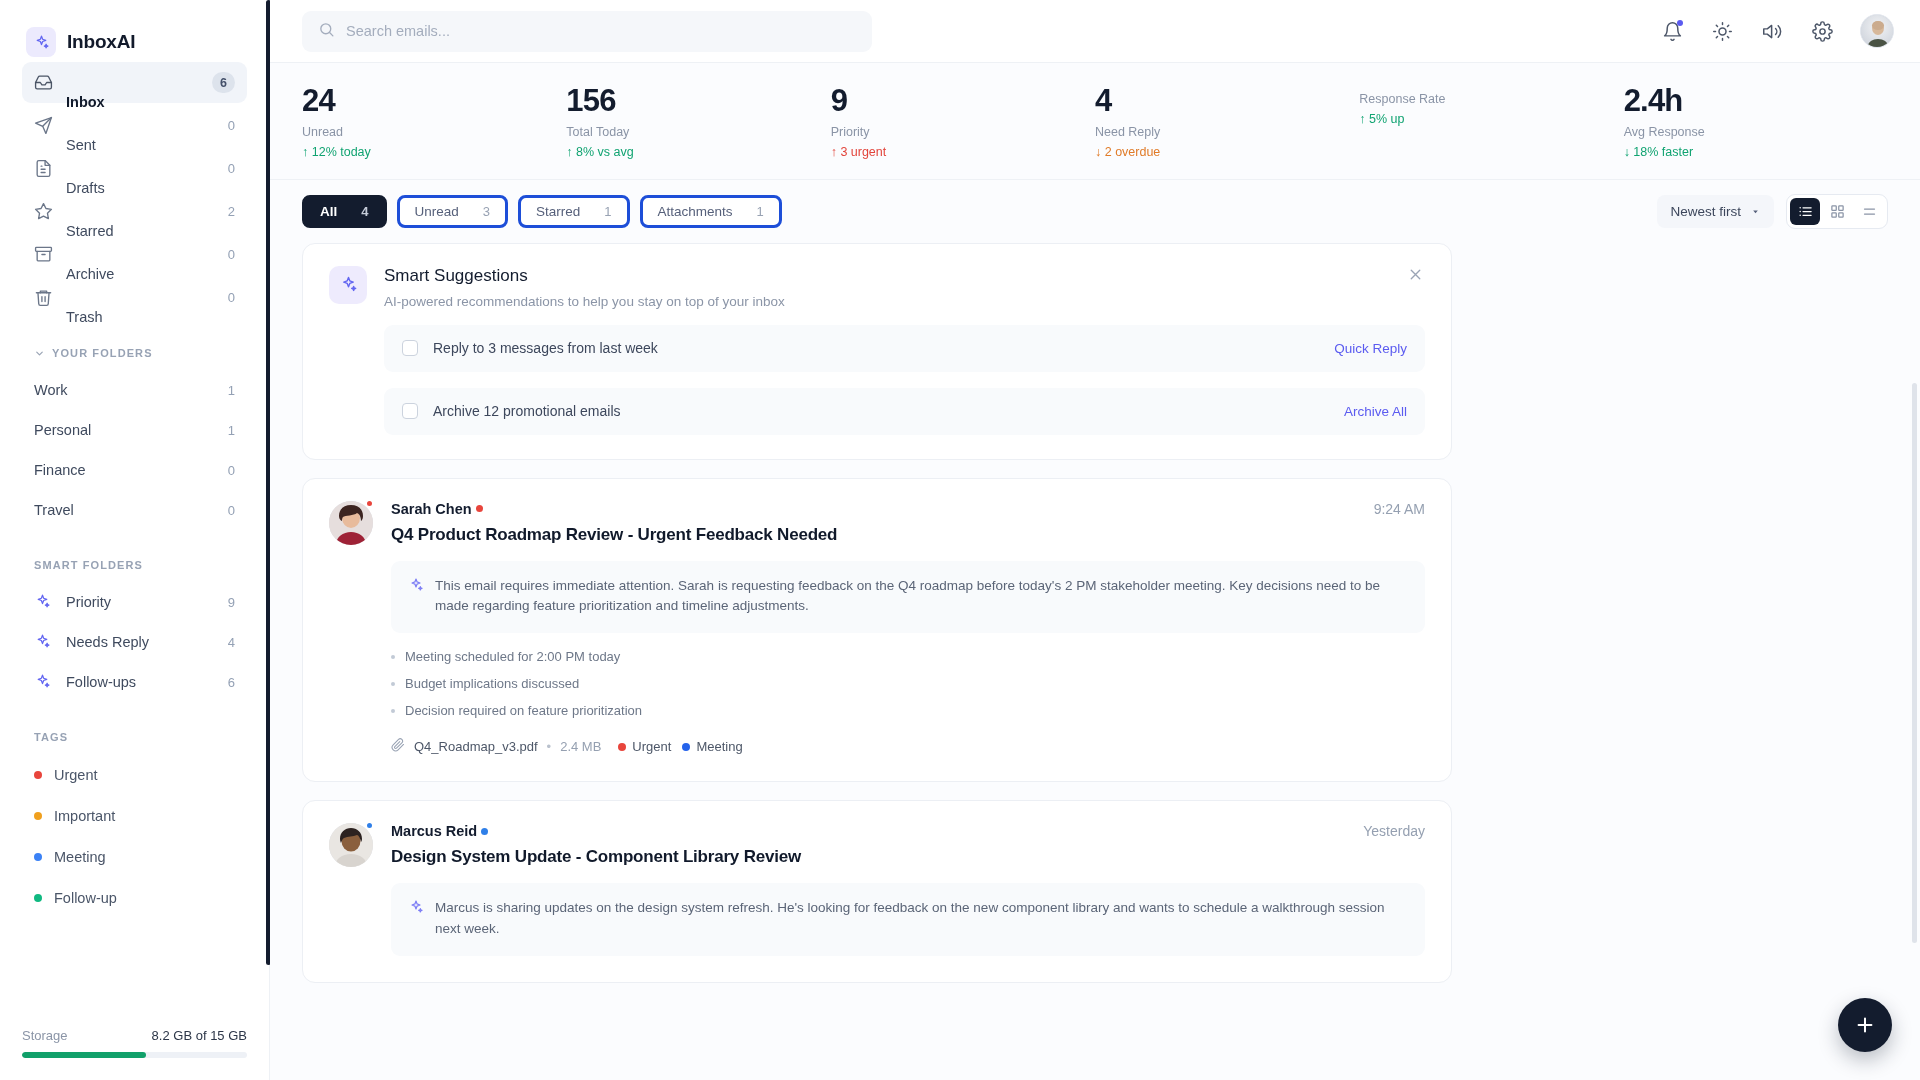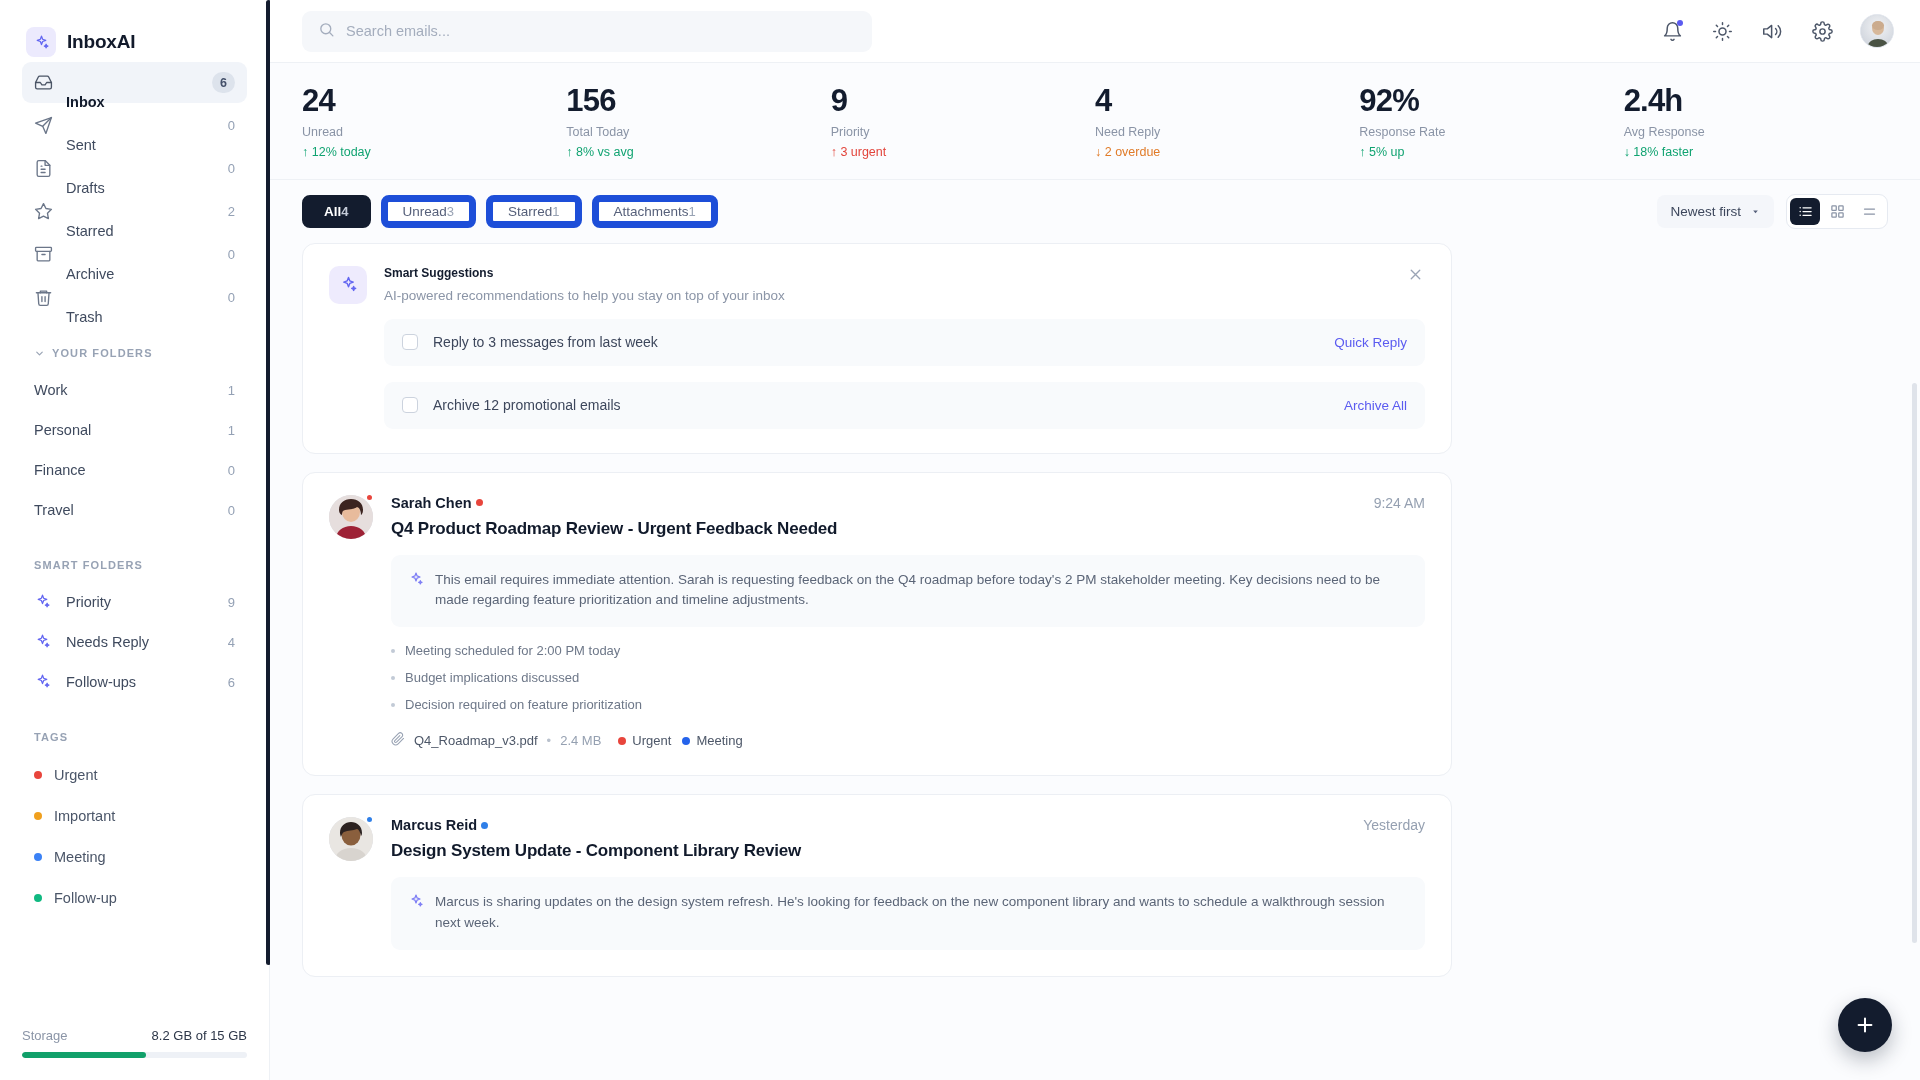--- a/index.html
+++ b/index.html
@@ -122,22 +122,22 @@
   .stat-value { font-size: 31px; font-weight: 800; color: #131c2e; letter-spacing: -0.8px; line-height: 1.05; }
   .stat-label { font-size: 12.5px; color: #8a94a6; margin-top: 7px; }
   .stat-delta { font-size: 12.5px; margin-top: 6px; }
 
   
   .filterbar {
     display: flex; align-items: center; padding: 14px 32px; gap: 10px;
     background: #fbfcfe; flex: 0 0 auto;
   }
   .chip {
-    height: 33px; border-radius: 8px; border: 7px solid #1d4ed8; background: #fff;
-    display: flex; align-items: center; gap: 0; padding: 0 15px; cursor: pointer;
+    height: 33px; border-radius: 8px; border: 3px solid #1d4ed8; background: #fff;
+    display: flex; align-items: center; gap: 24px; padding: 0 15px; cursor: pointer;
     font-size: 13.5px; color: #56607a; font-family: inherit;
   }
   .chip.active { background: #131c2e; border-color: #131c2e; color: #fff; font-weight: 600; }
   .chip-count { color: #98a2b3; font-size: 13px; }
   .chip.active .chip-count { color: #c4cbd8; }
   .fb-right { margin-left: auto; display: flex; align-items: center; gap: 12px; }
   .sortsel { display: flex; align-items: center; gap: 9px; height: 33px; padding: 0 13px;
     border-radius: 8px; background: #f4f6fa; font-size: 13.5px; color: #3d475c; cursor: pointer; }
   .viewgroup { display: flex; align-items: center; gap: 2px; border: 1px solid #e6eaf1;
     border-radius: 9px; background: #fff; padding: 3px; }
@@ -150,21 +150,21 @@
   .card {
     background: #fff; border: 1px solid #eceff4; border-radius: 13px;
     margin-bottom: 18px; width: 1150px;
   }
 
   .sugg-card { padding: 22px 26px 24px 26px; display: flex; gap: 17px; }
   .sugg-badge { width: 38px; height: 38px; border-radius: 10px; background: #eeebfd;
     display: flex; align-items: center; justify-content: center; flex: 0 0 38px; }
   .sugg-body { flex: 1; }
   .sugg-title-row { display: flex; align-items: flex-start; }
-  .sugg-title { font-size: 12px; font-weight: 700; color: #131c2e; }
+  .sugg-title { font-size: 17px; font-weight: 400; color: #131c2e; }
   .sugg-sub { font-size: 13.5px; color: #8b95a7; margin-top: 8px; }
   .close-x { margin-left: auto; width: 18px; height: 18px; color: #9aa4b5; cursor: pointer; }
   .sugg-row {
     margin-top: 16px; background: #f8fafc; border-radius: 9px; height: 47px;
     display: flex; align-items: center; padding: 0 18px; gap: 15px;
   }
   .cbox { width: 16px; height: 16px; border: 1.6px solid #ccd3de; border-radius: 4px;
     background: #fff; flex: 0 0 16px; cursor: pointer; }
   .sugg-text { font-size: 14px; color: #3d475c; }
   .sugg-action { margin-left: auto; font-size: 13.5px; color: #5b5bf0; cursor: pointer; }
@@ -463,21 +463,20 @@
         <div class="stat-value">9</div>
         <div class="stat-label">Priority</div>
         <div class="stat-delta" id="sd2" style="color: rgb(226, 68, 59);">↑ 3 urgent</div>
       </div>
       <div class="stat">
         <div class="stat-value">4</div>
         <div class="stat-label">Need Reply</div>
         <div class="stat-delta" id="sd3" style="color: rgb(224, 123, 40);">↓ 2 overdue</div>
       </div>
       <div class="stat">
-        <div class="stat-value">92%</div>
         <div class="stat-label">Response Rate</div>
         <div class="stat-delta" id="sd4" style="color: rgb(16, 163, 113);">↑ 5% up</div>
       </div>
       <div class="stat">
         <div class="stat-value">2.4h</div>
         <div class="stat-label">Avg Response</div>
         <div class="stat-delta" id="sd5" style="color: rgb(16, 163, 113);">↓ 18% faster</div>
       </div>
     </div>
 

